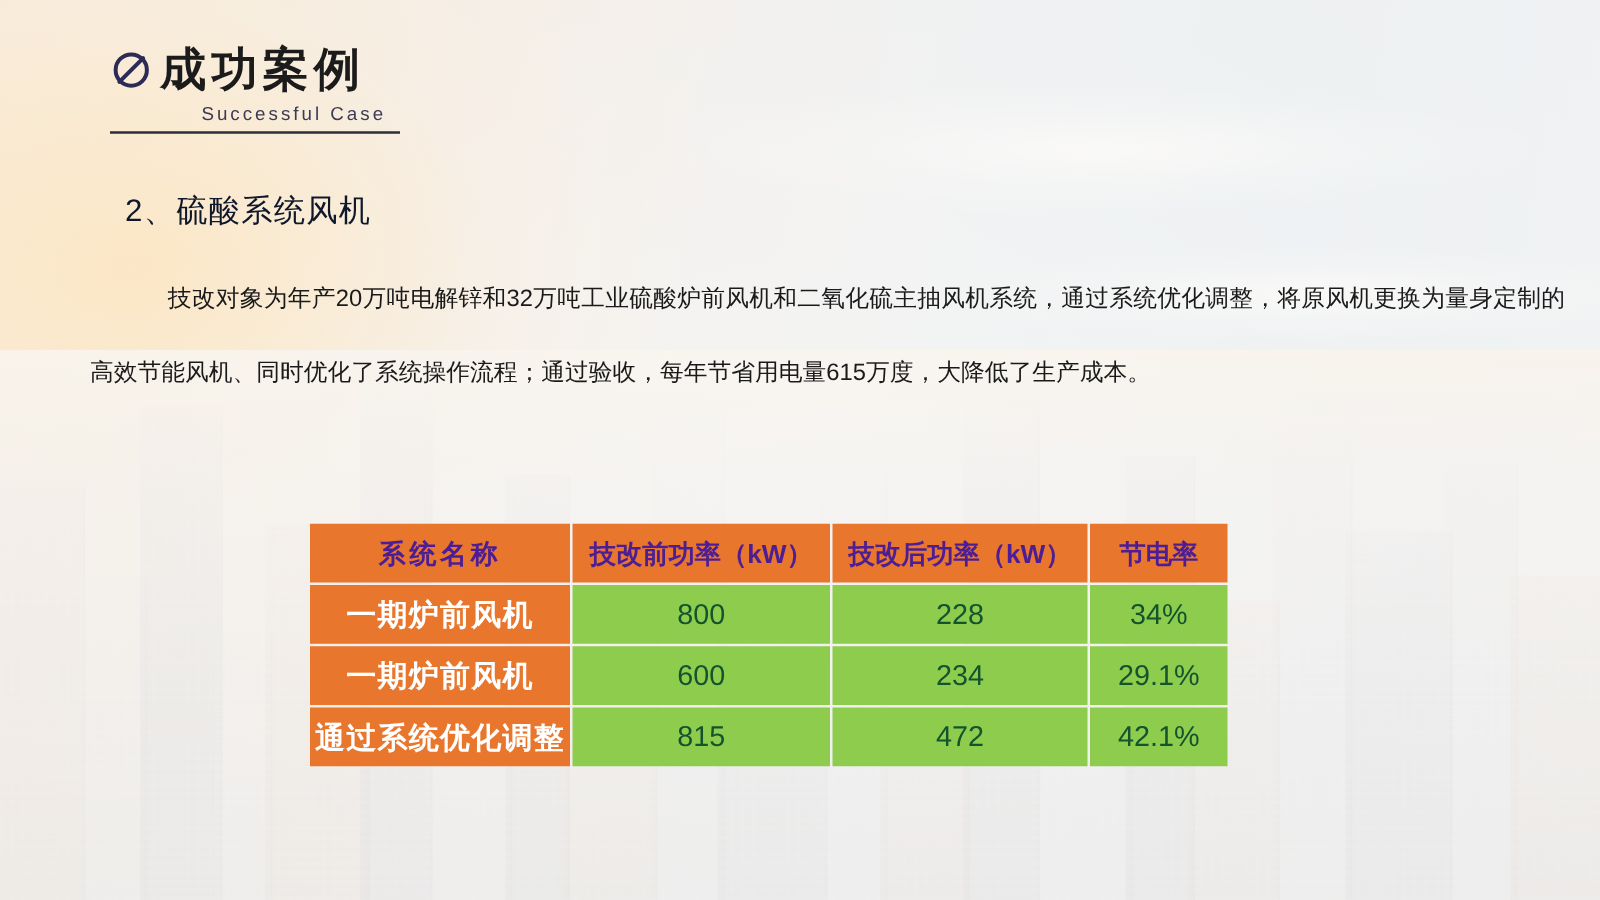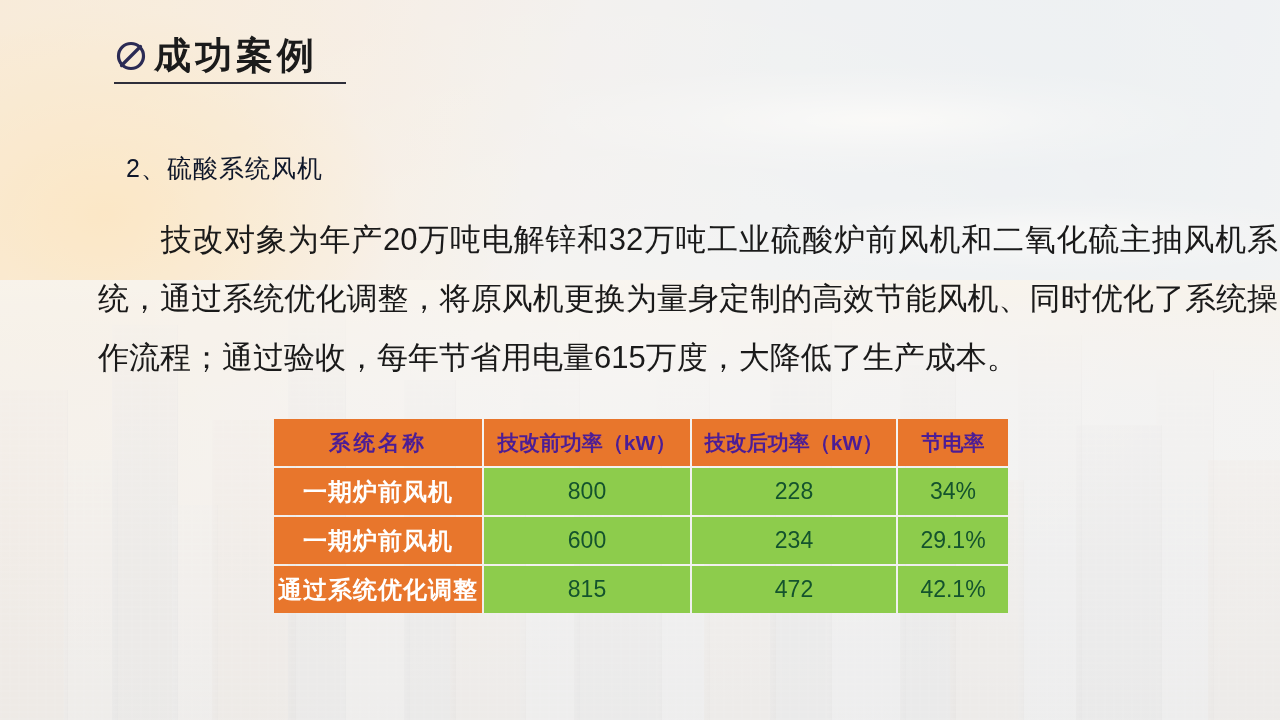--- a/index.html
+++ b/index.html
@@ -88,21 +88,21 @@
   .bg-vignette {
     background: radial-gradient(ellipse 900px 560px at 640px 330px,
       rgba(255,255,255,0.30) 0%, rgba(255,255,255,0.06) 60%, rgba(255,255,255,0) 100%);
   }
   
   .bg-wash {
     background: rgba(248,246,243,0.48);
   }
 
   
-  .content { position: absolute; inset: 0; margin-left: 26px; }
+  .content { position: absolute; inset: 0; }
 
   
   .title-block { position: absolute; left: 88px; top: 36px; width: 300px; }
   .title-row { display: flex; align-items: center; gap: 6px; }
 
   .null-icon { width: 34px; height: 34px; display: block; flex: 0 0 auto; }
 
   .title-main {
     font-size: 37px;
     font-weight: bold;
@@ -136,21 +136,21 @@
     letter-spacing: 1px;
     white-space: nowrap;
   }
 
   
   .para {
     position: absolute;
     left: 72px;
     top: 210px;
     width: 1180px;
-    font-size: 31px;
+    font-size: 19px;
     color: #1a1a1a;
     line-height: 59px;
     text-align: justify;
     letter-spacing: 0px;
   }
   .para .indent { display: inline-block; width: 62px; }
 
   
   .data-table {
     position: absolute;
@@ -236,20 +236,21 @@
   <div class="content">
 
     <div class="title-block">
       <div class="title-row">
         <svg class="null-icon" viewBox="0 0 34 34">
           <circle cx="17" cy="17" r="12.5" fill="none" stroke="#2B2B55" stroke-width="3.2"></circle>
           <line x1="7.5" y1="26.5" x2="26.5" y2="7.5" stroke="#2B2B55" stroke-width="3.2" stroke-linecap="round"></line>
         </svg>
         <div class="title-main">成功案例</div>
       </div>
+      <div class="title-sub">Successful Case</div>
       <div class="title-rule"></div>
     </div>
 
     <div class="section-heading">2、硫酸系统风机</div>
 
     <div class="para"><span class="indent"></span><span>技改对象为年产20万吨电解锌和32万吨工业硫酸炉前风机和二氧化硫主抽风机系统，通过系统优化调整，将原风机更换为量身定制的高效节能风机、同时优化了系统操作流程；通过验收，每年节省用电量615万度，大降低了生产成本。</span></div>
 
     <table class="data-table">
       <colgroup>
         <col class="c1">

